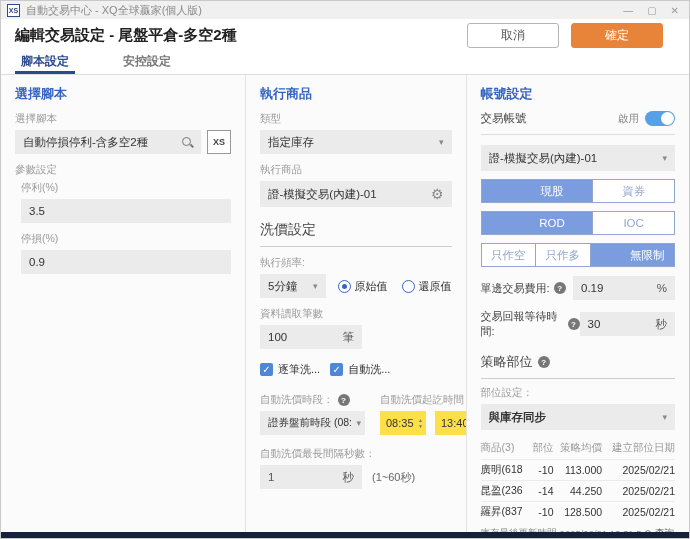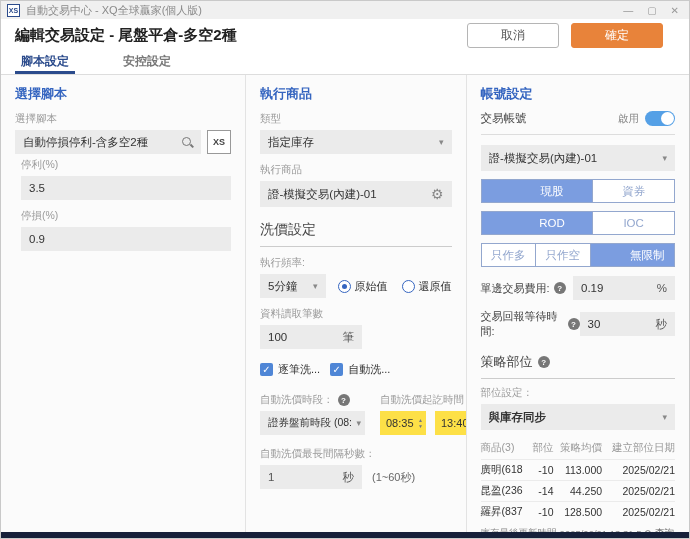--- a/index.html
+++ b/index.html
@@ -145,20 +145,21 @@
     <div class="col col1">
       <div class="section-h">選擇腳本</div>
       <div class="lbl">選擇腳本</div>
       <div class="search-row">
         <div class="ibox">
           <span class="val">自動停損停利-含多空2種</span>
           <span class="mag"></span>
         </div>
         <span class="xs-btn">XS</span>
       </div>
+      <div class="lbl">參數設定</div>
       <div class="indent">
         <div class="lbl" style="margin-top:4px">停利(%)</div>
         <div class="ibox">
           <span class="val">3.5</span>
         </div>
         <div class="lbl">停損(%)</div>
         <div class="ibox">
           <span class="val">0.9</span>
         </div>
       </div>
@@ -276,22 +277,22 @@
 
       <div class="seg">
         <span class="seg-item sel">現股</span>
         <span class="seg-item">資券</span>
       </div>
       <div class="seg">
         <span class="seg-item sel">ROD</span>
         <span class="seg-item">IOC</span>
       </div>
       <div class="seg">
+        <span class="seg-item">只作空</span>
         <span class="seg-item">只作多</span>
-        <span class="seg-item">只作空</span>
         <span class="seg-item sel">無限制</span>
       </div>
 
       <div class="fee-row">
         <span class="fee-lbl">
           <span>單邊交易費用:</span>
           <span class="help">?</span>
         </span>
         <div class="ibox">
           <span class="val">0.19</span>

